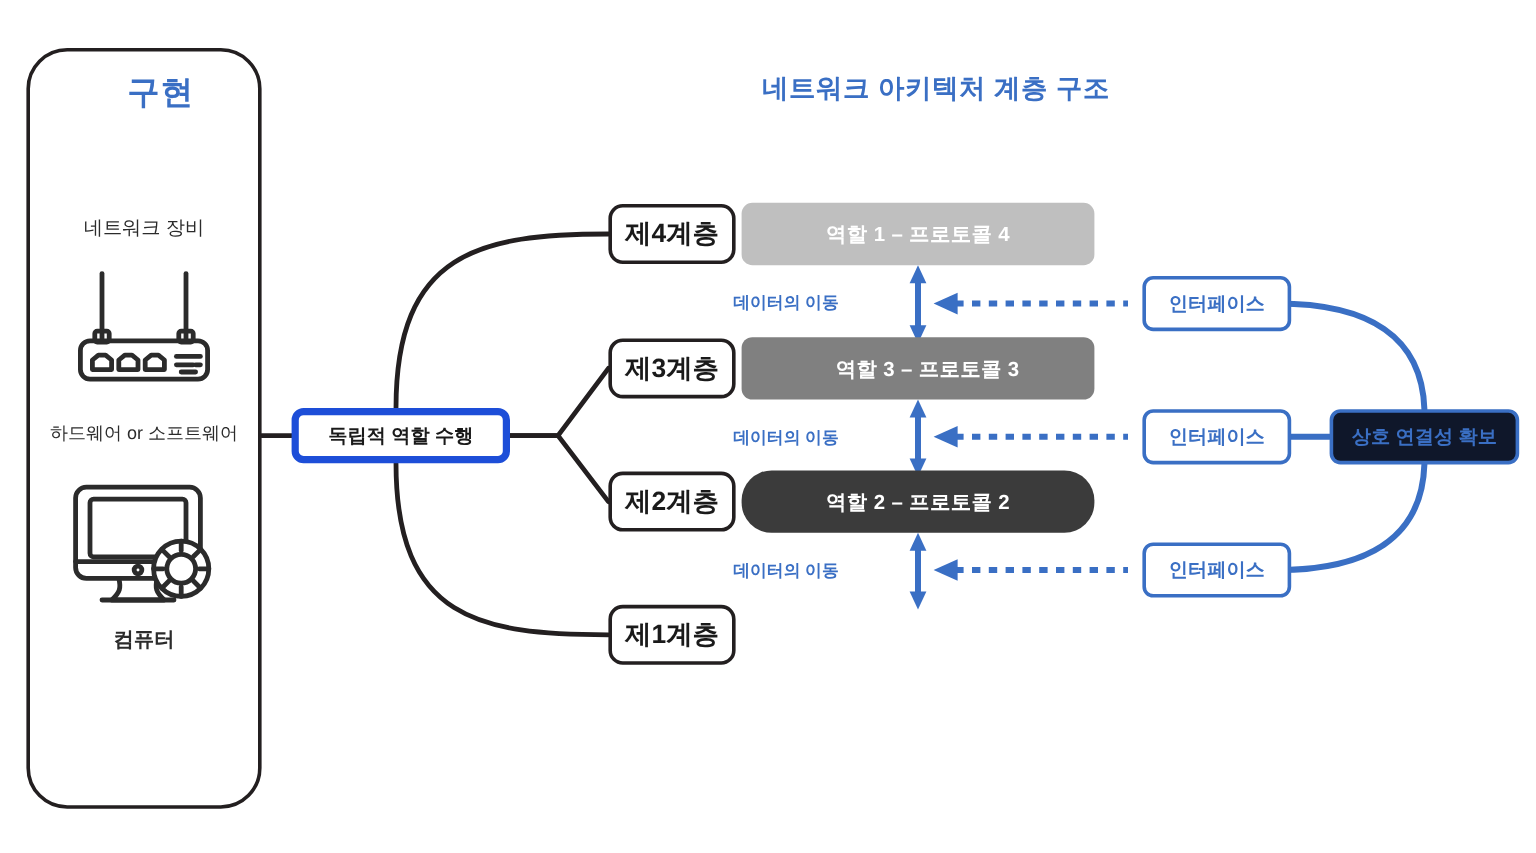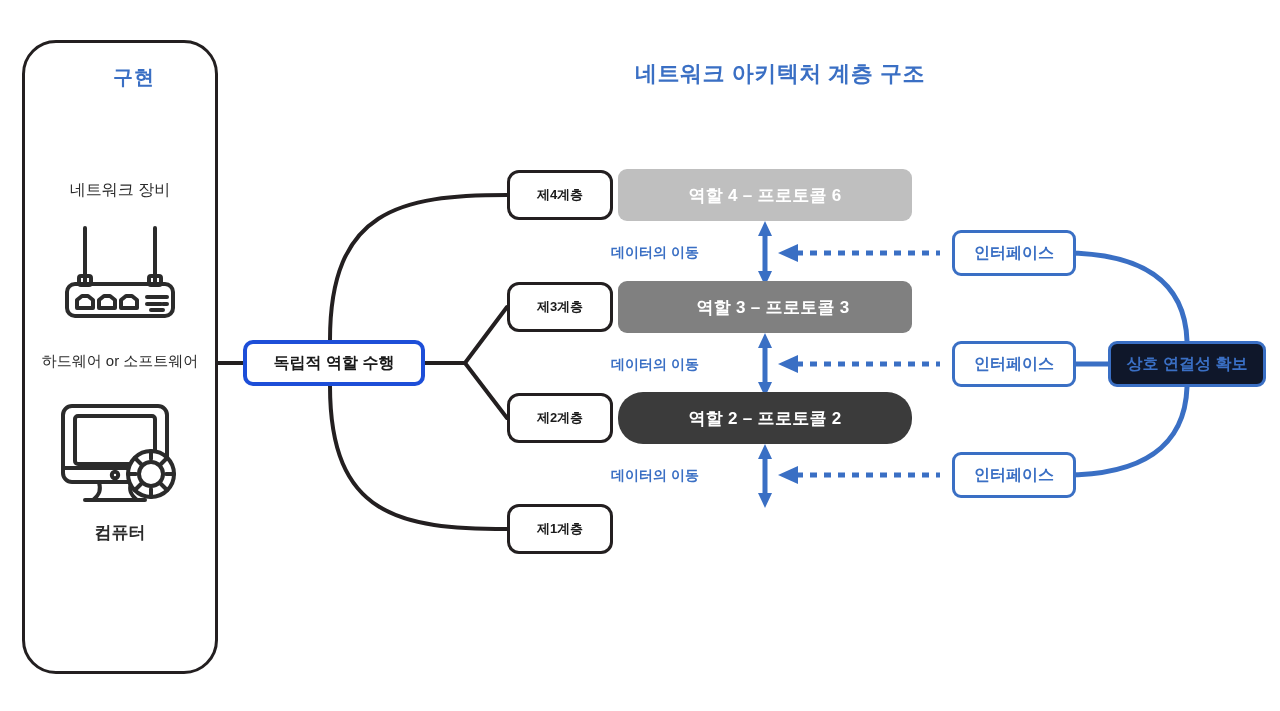--- a/index.html
+++ b/index.html
@@ -8,37 +8,37 @@
   #stage{position:absolute;inset:0;width:1280px;height:711px;}
   svg.layer{position:absolute;left:0;top:0;width:1280px;height:711px;pointer-events:none;}
 
   .node{position:absolute;box-sizing:border-box;display:flex;align-items:center;
         justify-content:center;text-align:center;}
 
   
   #impl-panel{left:22px;top:40px;width:196px;height:634px;border:3px solid #231f20;
               border-radius:34px;background:#fff;}
   #impl-title{left:22px;top:62px;width:224px;height:30px;color:#3a6fc4;
-              font-size:20px;font-weight:bold;letter-spacing:1px;}
+              font-size:27px;font-weight:bold;letter-spacing:1px;}
   #impl-lab-1{left:22px;top:178px;width:196px;height:24px;color:#2b2b2b;font-size:16px;}
   #impl-lab-2{left:12px;top:349px;width:216px;height:24px;color:#2b2b2b;font-size:15px;}
   #impl-lab-3{left:22px;top:519px;width:196px;height:26px;color:#2b2b2b;
               font-size:17px;font-weight:bold;}
   .iconbox{position:absolute;}
   #router-icon{left:55px;top:222px;width:130px;height:100px;}
   #computer-icon{left:55px;top:398px;width:130px;height:112px;}
 
   
-  #center-node{left:243px;top:340px;width:182px;height:46px;border:4px solid #1d4ed8;
+  #center-node{left:243px;top:340px;width:182px;height:46px;border:6px solid #1d4ed8;
                border-radius:10px;background:#fff;color:#1a1a1a;
                font-size:16px;font-weight:bold;}
 
   
   .layer-label{width:106px;height:50px;border:3px solid #231f20;border-radius:12px;
-               background:#fff;color:#1a1a1a;font-size:13px;font-weight:bold;left:507px;}
+               background:#fff;color:#1a1a1a;font-size:22px;font-weight:bold;left:507px;}
   #layer-label-4{top:170px;}
   #layer-label-3{top:282px;}
   #layer-label-2{top:393px;}
   #layer-label-1{top:504px;}
 
   
   .layer-bar{left:618px;width:294px;height:52px;border-radius:9px;color:#ffffff;
              font-size:17px;font-weight:bold;letter-spacing:.3px;}
   #layer-bar-4{top:169px;}
   #layer-bar-3{top:281px;}
@@ -172,21 +172,21 @@
 
   <div class="node" id="impl-lab-3">컴퓨터</div>
 
   <div class="node" id="center-node">독립적 역할 수행</div>
 
   <div class="node layer-label" id="layer-label-4">제4계층</div>
   <div class="node layer-label" id="layer-label-3">제3계층</div>
   <div class="node layer-label" id="layer-label-2">제2계층</div>
   <div class="node layer-label" id="layer-label-1">제1계층</div>
 
-  <div class="node layer-bar" id="layer-bar-4" style="background: rgb(191, 191, 191);">역할 4 – 프로토콜 6</div>
+  <div class="node layer-bar" id="layer-bar-4" style="background: rgb(191, 191, 191);">역할 1 – 프로토콜 4</div>
   <div class="node layer-bar" id="layer-bar-3" style="background: rgb(128, 128, 128); padding-left: 16px;">역할 3 – 프로토콜 3</div>
   <div class="node layer-bar" id="layer-bar-2" style="background: rgb(59, 59, 59);">역할 2 –  프로토콜 2</div>
 
   <div class="node move-label" id="move-label-1">데이터의 이동</div>
   <div class="node move-label" id="move-label-2">데이터의 이동</div>
   <div class="node move-label" id="move-label-3">데이터의 이동</div>
 
   <div class="node iface-box" id="iface-1">인터페이스</div>
   <div class="node iface-box" id="iface-2">인터페이스</div>
   <div class="node iface-box" id="iface-3">인터페이스</div>

